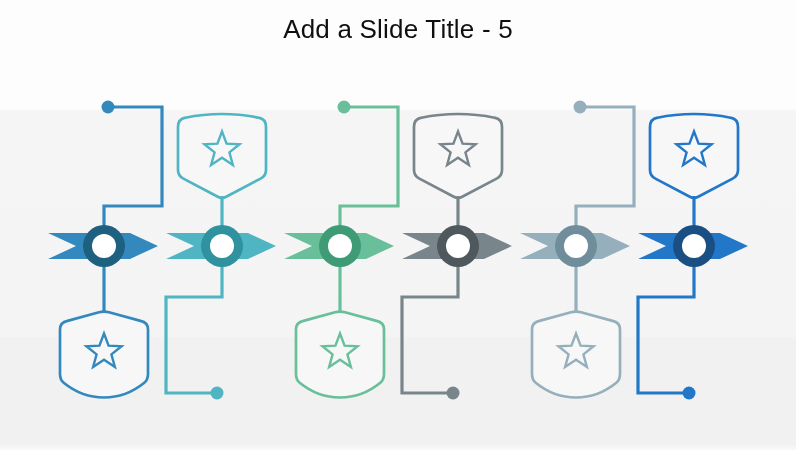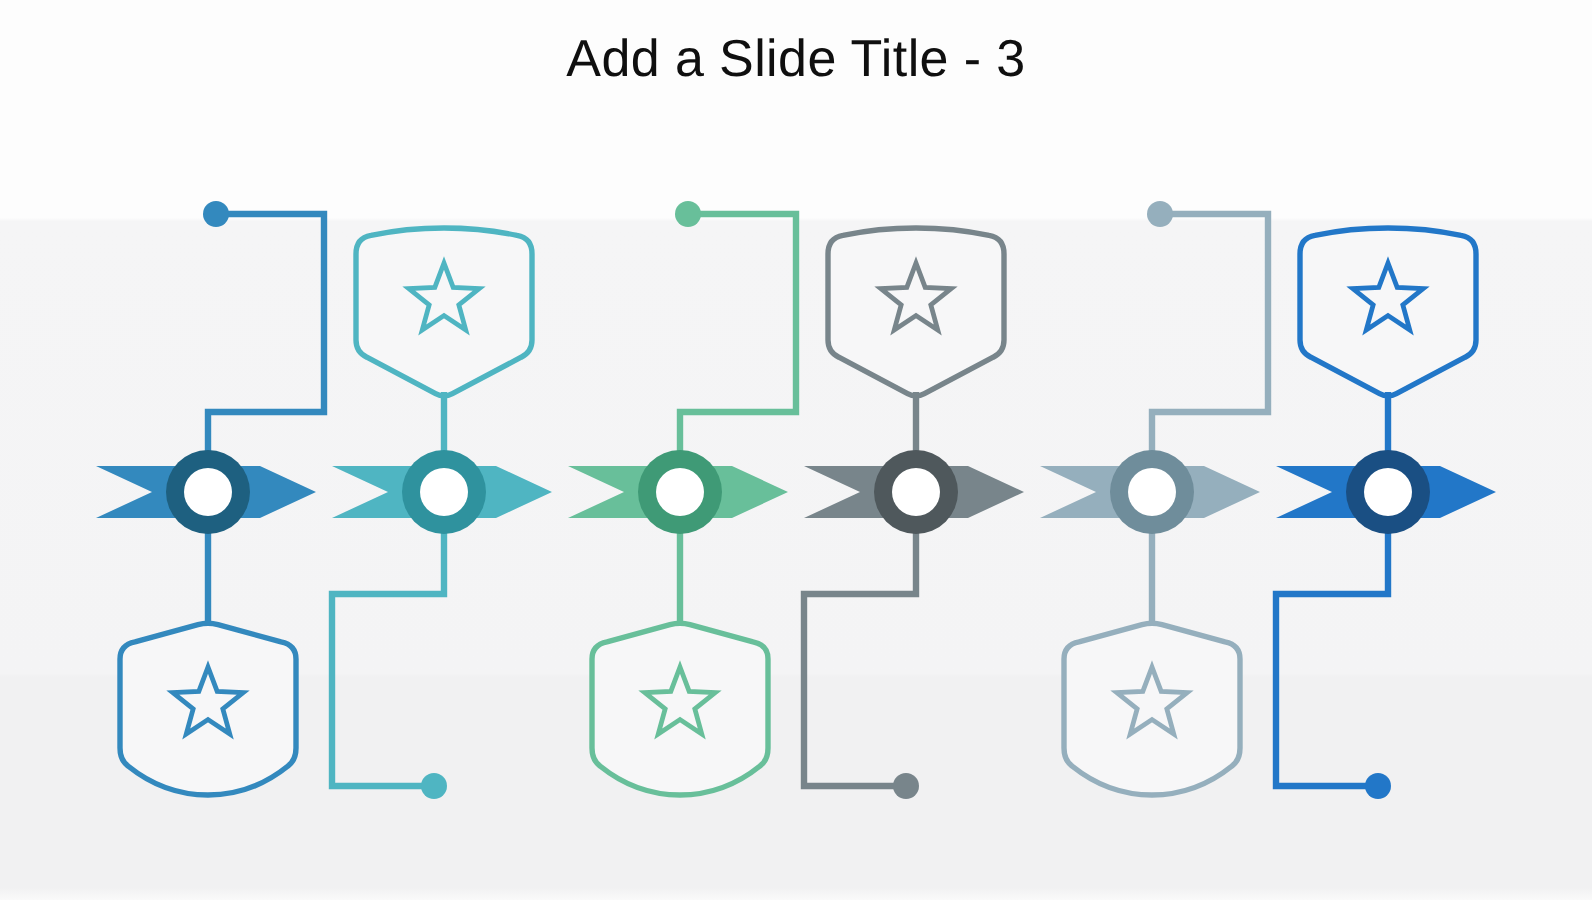--- a/index.html
+++ b/index.html
@@ -22,21 +22,21 @@
   
   .conn{fill:none;stroke:currentColor;stroke-width:3.2px;}
   .badge{fill:#f7f7f8;stroke:currentColor;stroke-width:2.7px;stroke-linejoin:round;}
   .star{fill:none;stroke:currentColor;stroke-width:2.4px;stroke-linejoin:miter;}
   .dot{fill:currentColor;}
 </style>
 </head>
 <body>
 
 <div class="slide">
-  <h1 class="slide-title" style="color: rgb(15, 15, 15);">Add a Slide Title - 3</h1>
+  <h1 class="slide-title" style="color: rgb(15, 15, 15);">Add a Slide Title - 5</h1>
 
   <svg id="diagram" width="796" height="450" viewBox="0 0 796 450">
     <defs>
 
       <path id="badge-up" d="M0 58 V15 Q0 7 7.5 5.7 Q25 2 44 2 Q63 2 80.5 5.7 Q88 7 88 15 V58 Q88 64 82.6 66.6 L48.2 84.8 Q44 87 39.8 84.8 L5.4 66.6 Q0 64 0 58 Z"></path>
 
       <path id="badge-down" d="M39 2.3 Q44 0.9 49 2.3 L80.5 10.9 Q88 12.4 88 19.5 V64 Q88 70 84 73 Q66 87.5 44 87.5 Q22 87.5 4 73 Q0 70 0 64 V19.5 Q0 12.4 7.5 10.9 L39 2.3 Z"></path>
 
       <path id="star-path" d="M0 -18.5 L4.58 -6.31 17.59 -5.72 7.42 2.41 10.87 14.97 0 7.8 -10.87 14.97 -7.42 2.41 -17.59 -5.72 -4.58 -6.31 Z"></path>
     </defs>

